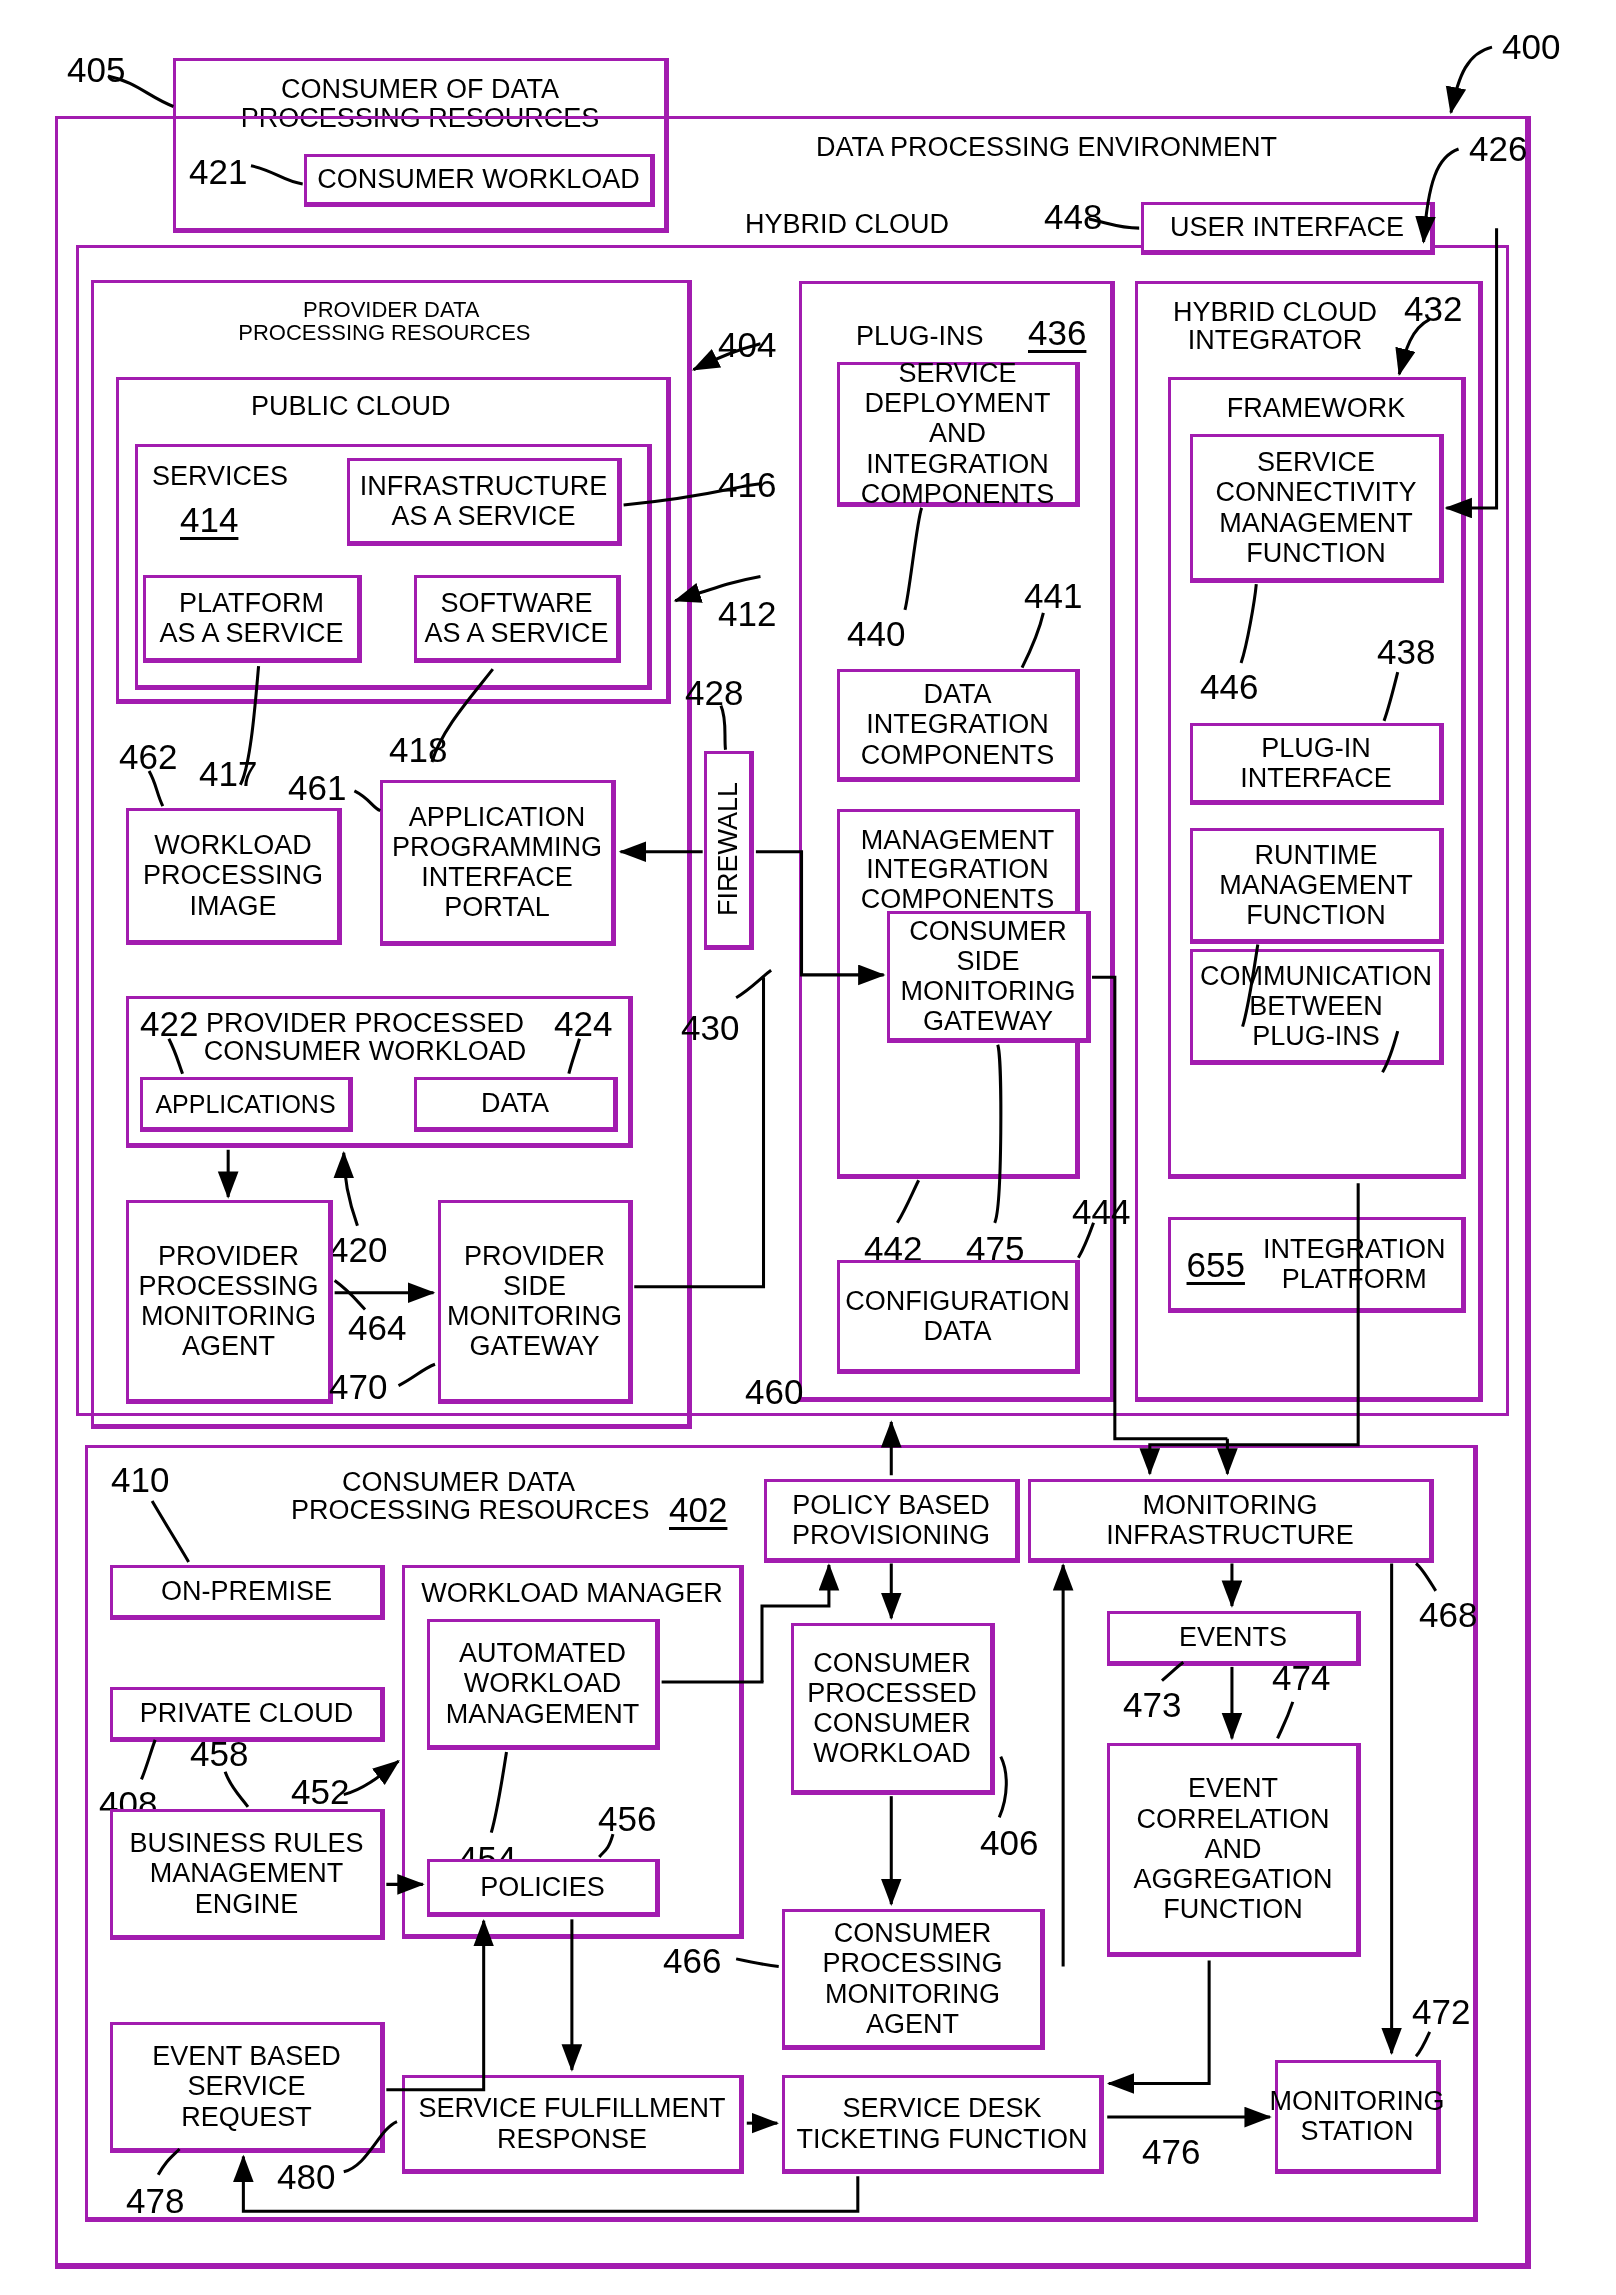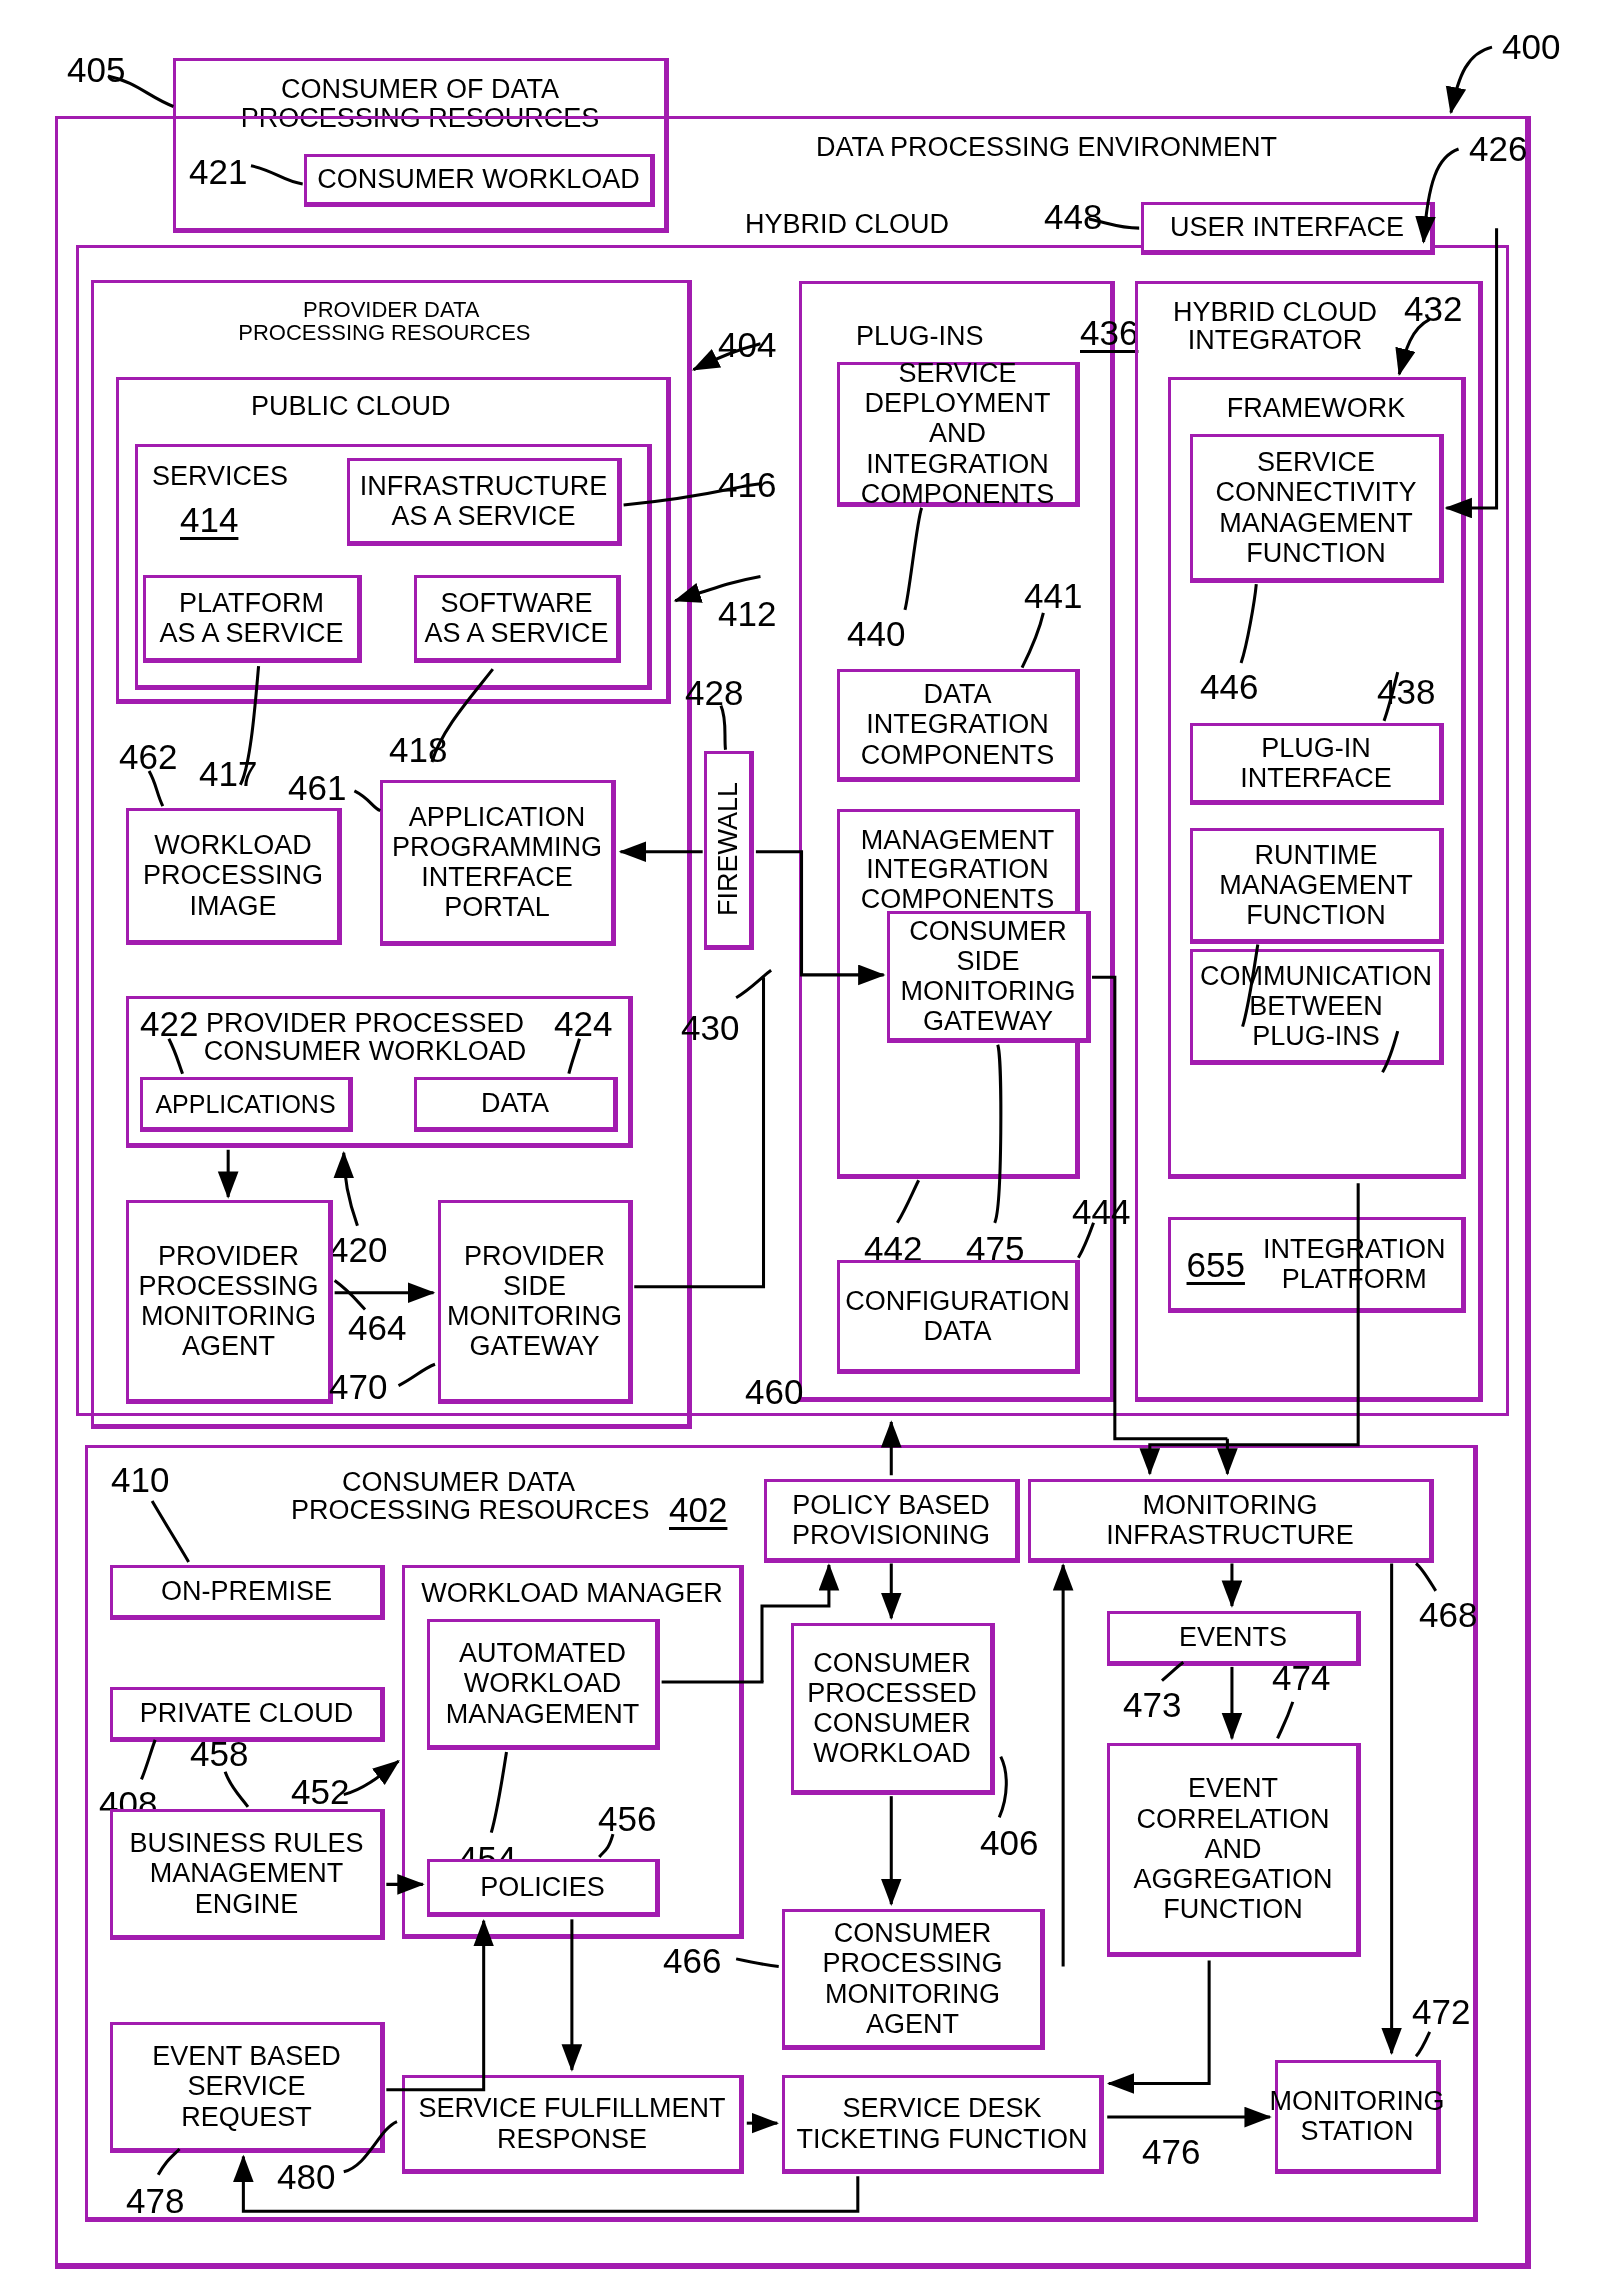--- a/index.html
+++ b/index.html
@@ -149,21 +149,21 @@
   <div class="num" style="left:329px;top:1369px;">470</div>
 
   <div class="num" style="left:685px;top:675px;">428</div>
   <div class="bx sh" style="left:704px;top:751px;width:50px;height:199px;font-size:27px;">
     <span class="vert">FIREWALL</span>
   </div>
   <div class="num" style="left:681px;top:1010px;">430</div>
 
   <div class="bx sh" style="left:799px;top:281px;width:316px;height:1121px;background:transparent;"></div>
   <div class="lbl" style="left:856px;top:322px;font-size:27px;">PLUG-INS</div>
-  <div class="num u" style="left:1080px;top:315px;">436</div>
+  <div class="num u" style="left:1028px;top:315px;">436</div>
 
   <div class="bx sh" style="left:837px;top:362px;width:243px;height:145px;font-size:27px;">
     <div>
       <span>SERVICE</span><br>
       <span>DEPLOYMENT</span><br>
       <span>AND INTEGRATION</span><br>
       <span>COMPONENTS</span>
     </div>
   </div>
   <div class="num" style="left:847px;top:616px;">440</div>
@@ -218,21 +218,21 @@
 
   <div class="bx sh" style="left:1190px;top:434px;width:254px;height:149px;font-size:27px;">
     <div>
       <span>SERVICE</span><br>
       <span>CONNECTIVITY</span><br>
       <span>MANAGEMENT</span><br>
       <span>FUNCTION</span>
     </div>
   </div>
   <div class="num" style="left:1200px;top:669px;">446</div>
-  <div class="num" style="left:1377px;top:634px;margin-top:40px;">438</div>
+  <div class="num" style="left:1377px;top:634px;">438</div>
 
   <div class="bx sh" style="left:1190px;top:723px;width:254px;height:82px;font-size:27px;">
     <div>
       <span>PLUG-IN</span><br>
       <span>INTERFACE</span>
     </div>
   </div>
 
   <div class="bx sh" style="left:1190px;top:828px;width:254px;height:116px;font-size:27px;">
     <div>

